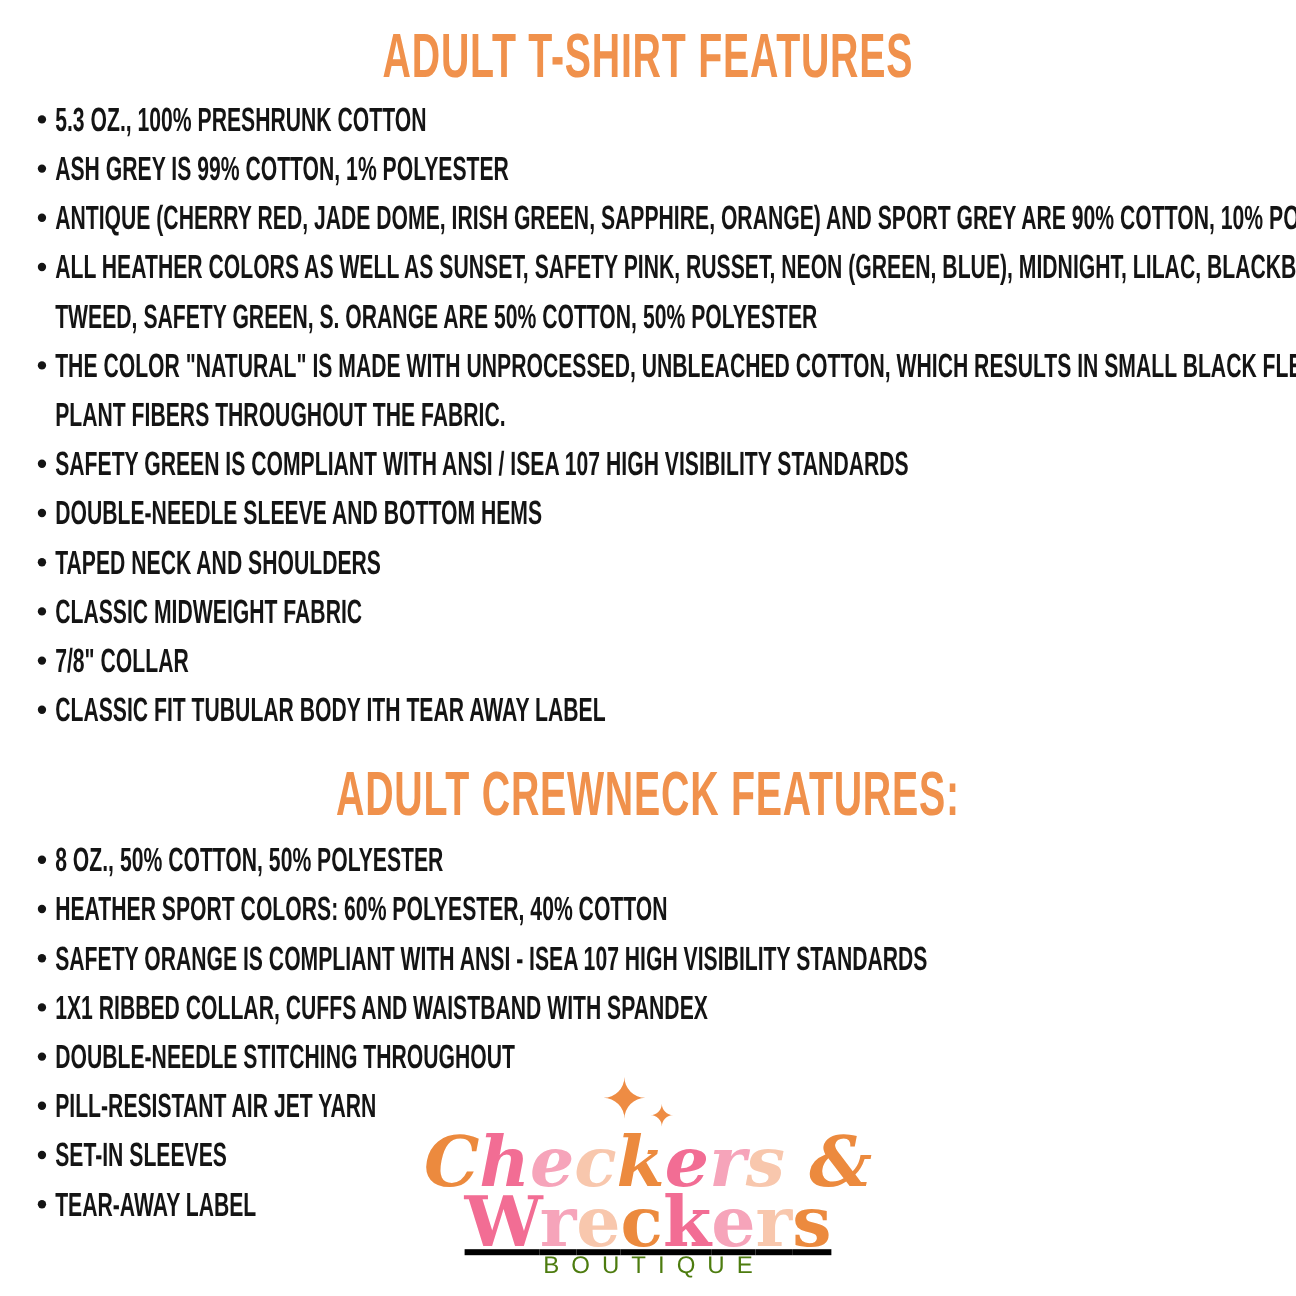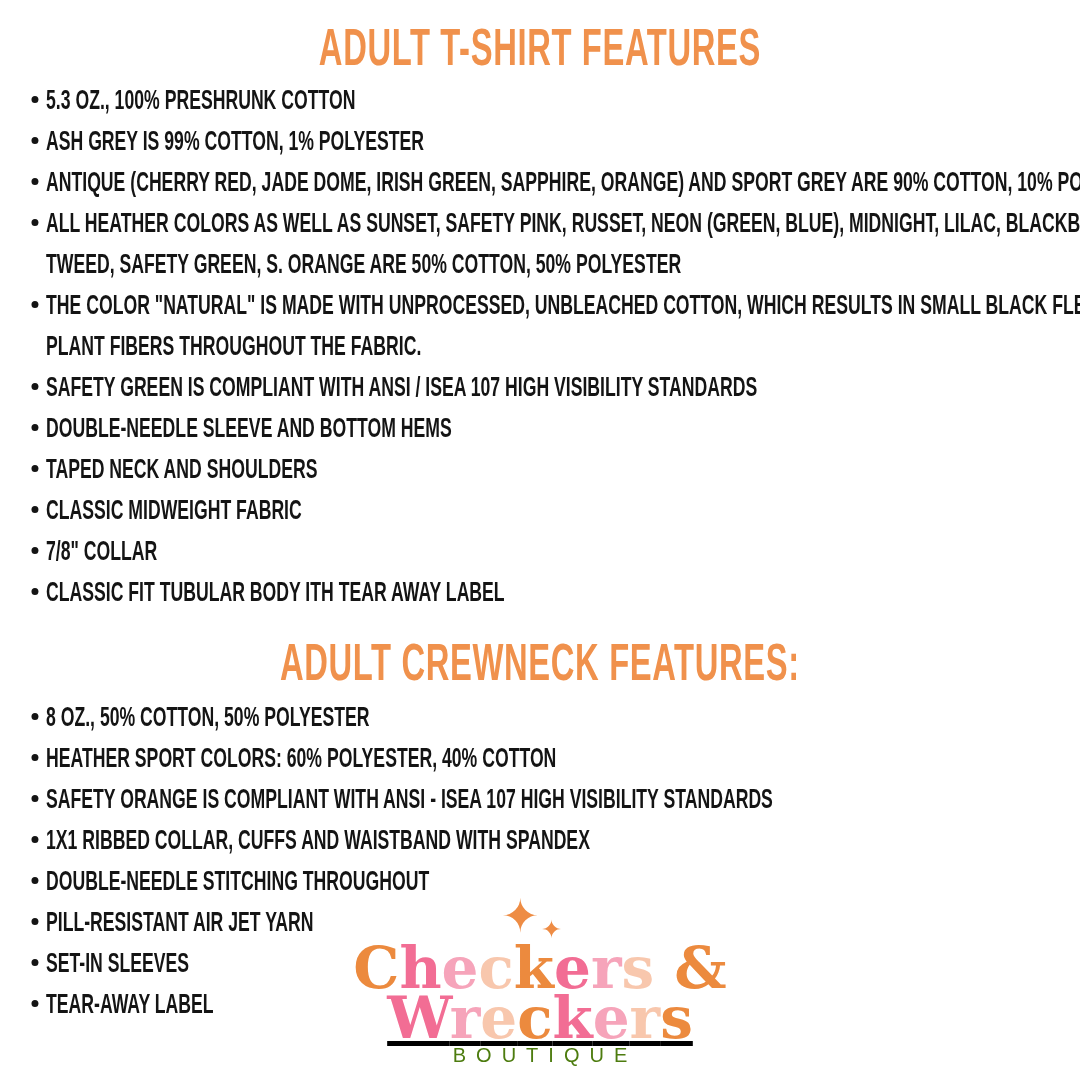--- a/index.html
+++ b/index.html
@@ -85,21 +85,21 @@
 
   .logo-line {
     position: absolute;
     left: 0;
     width: 100%;
     text-align: center;
     font: 700 58px/52px "DejaVu Serif", serif;
     letter-spacing: 0;
     white-space: pre;
   }
-  .logo-line1 { top: 942px; }
+  .logo-line1 { top: 942px; font-style: italic; }
   .logo-line2 { top: 992px; text-decoration: underline; }
   .logo-subtitle {
     position: absolute;
     top: 1046px;
     left: 0;
     width: 100%;
     text-align: center;
     font: 400 20px/18px "Liberation Sans", sans-serif;
     letter-spacing: 10px;
     text-indent: 10px;

